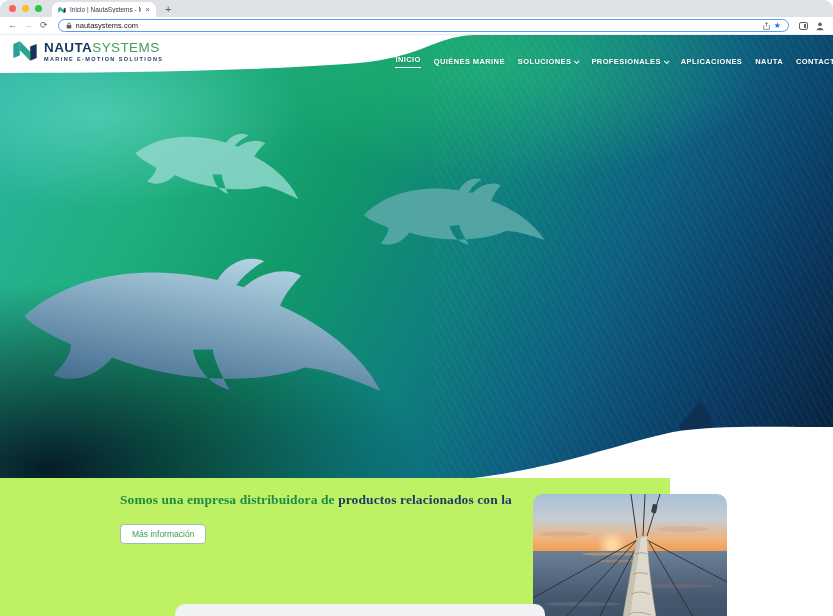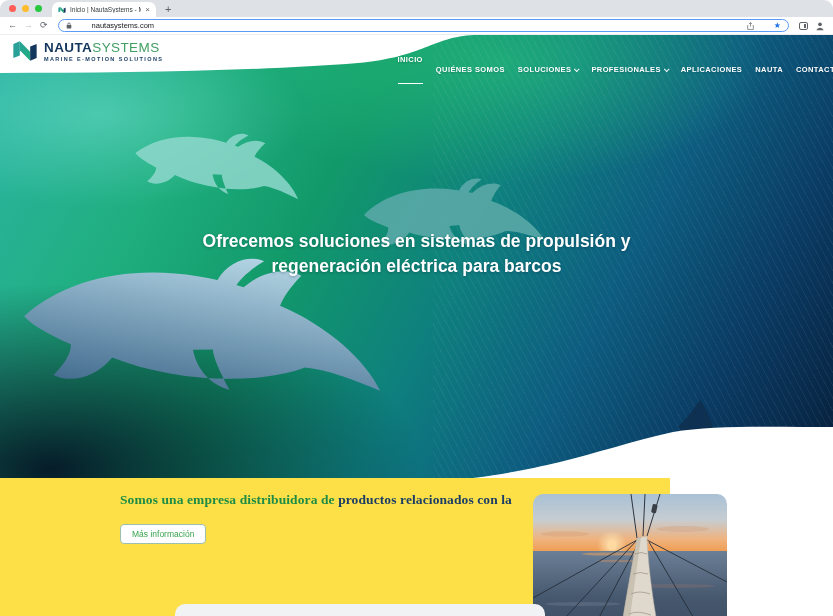--- a/index.html
+++ b/index.html
@@ -11,21 +11,21 @@
   .tabbar { height:17px; background:#dee1e6; display:flex; align-items:flex-end; padding-left:9px; }
   .lights { display:flex; gap:6px; align-items:center; height:17px; margin-right:10px; }
   .light { width:7px; height:7px; border-radius:50%; }
   .tab { display:flex; align-items:center; gap:4px; width:104px; height:15px; background:#fff; border-radius:7px 7px 0 0; padding:0 6px; }
   .tab-title { flex:1; font-size:6.5px; color:#3c4043; white-space:nowrap; overflow:hidden; }
   .tab-close { font-size:8px; color:#5f6368; line-height:1; }
   .newtab { font-size:11px; color:#5f6368; margin-left:9px; line-height:15px; }
   .toolbar { height:18px; background:#fff; display:flex; align-items:center; padding:0 8px; gap:7px; border-bottom:1px solid #ebedef; }
   .nav-ic { font-size:9px; color:#5f6368; line-height:1; }
   .nav-ic.disabled { color:#bdc1c6; }
-  .omnibox { flex:1; height:13px; border:1.5px solid #5b9bf8; border-radius:8px; display:flex; align-items:center; gap:20px; padding:0 7px; margin:0 3px; }
+  .omnibox { flex:1; height:13px; border:1.5px solid #5b9bf8; border-radius:8px; display:flex; align-items:center; gap:4px; padding:0 7px; margin:0 3px; }
   .url { font-size:7.5px; color:#202124; }
   .ob-spacer { flex:1; }
   .star { font-size:8px; color:#1a73e8; line-height:1; }
   .panel-ic { width:9px; height:8px; border:1px solid #5f6368; border-radius:2px; position:relative; }
   .panel-ic::after { content:""; position:absolute; right:1px; top:1px; bottom:1px; width:2px; background:#5f6368; }
 
   
   .page { position:relative; width:833px; height:581px; background:#fff; }
 
   .hero { position:relative; width:833px; height:443px; overflow:hidden;
@@ -42,27 +42,27 @@
   .wave-bottom { position:absolute; right:0; bottom:0; }
 
   .logo { position:absolute; left:12px; top:5px; display:flex; align-items:center; gap:6px; }
   .logo-text .name { font-size:13.5px; letter-spacing:.4px; }
   .logo-text .name b { color:#14365c; font-weight:700; }
   .logo-text .name span { color:#3f9e62; font-weight:400; }
   .logo-text .tagline { font-size:5.5px; letter-spacing:1.4px; color:#1c3e66; font-weight:600; margin-top:1px; }
 
   .main-nav { position:absolute; top:20px; right:-8px; display:flex; align-items:center; gap:13px; white-space:nowrap; }
   .nav-item { color:#fff; font-size:7.5px; font-weight:700; letter-spacing:.4px; text-decoration:none; display:flex; align-items:center; gap:3px; text-shadow:0 1px 2px rgba(0,40,50,.25); }
-  .nav-item.active span.lbl { border-bottom:1.5px solid #fff; padding-bottom:19px; }
+  .nav-item.active span.lbl { border-bottom:1.5px solid #fff; padding-bottom:3px; }
   .caret { width:4px; height:4px; border-right:1.2px solid #fff; border-bottom:1.2px solid #fff; transform:rotate(45deg) translateY(-1px); display:inline-block; }
 
   .hero-h1 { position:absolute; top:194px; left:0; width:100%; text-align:center; color:#fff; font-size:17.5px; font-weight:700; line-height:25px; text-shadow:0 1px 3px rgba(0,35,55,.35); }
 
   
-  .content { position:relative; width:670px; height:138px; background:#fde047; }
+  .content { position:relative; width:670px; height:138px; background:#bef264; }
   .col { position:absolute; left:120px; top:14px; width:412px; }
   .content-heading { font-family:"Liberation Serif", serif; font-weight:700; font-size:13.5px; line-height:15px; letter-spacing:.1px; }
   .c-green { color:#1e8c46; } .c-navy { color:#1c3e66; }
   .intro-paragraph { margin-top:9px; font-size:8.5px; line-height:16px; color:#555; }
   .cta { display:inline-block; margin-top:8px; padding:4px 11px; border:1px solid #9dbfae; border-radius:4px; color:#3aa34d; font-size:8.5px; background:#fff; cursor:pointer; font-family:"Liberation Sans", sans-serif; }
   .photo { position:absolute; left:533px; top:16px; width:194px; height:150px; border-radius:10px; overflow:hidden; }
   .next-card { position:absolute; left:175px; top:126px; width:370px; height:22px; background:#f0f2f3; border-radius:10px 10px 0 0; }
 </style>
 </head>
 <body>
@@ -160,45 +160,41 @@
           </div>
           <div class="tagline">MARINE E-MOTION SOLUTIONS</div>
         </div>
       </div>
 
       <nav class="main-nav">
           <a class="nav-item active">
             <span class="lbl">INICIO</span>
           </a>
           <a class="nav-item">
-            <span class="lbl">QUIÉNES SOMOS</span>
+            <span class="lbl">QUIÉNES MARINE</span>
           </a>
           <a class="nav-item">
             <span class="lbl">SOLUCIONES</span>
             <span class="caret"></span>
           </a>
           <a class="nav-item">
             <span class="lbl">PROFESIONALES</span>
             <span class="caret"></span>
           </a>
           <a class="nav-item">
             <span class="lbl">APLICACIONES</span>
           </a>
           <a class="nav-item">
             <span class="lbl">NAUTA</span>
           </a>
           <a class="nav-item">
             <span class="lbl">CONTACTO</span>
           </a>
         </nav>
 
-      <h1 class="hero-h1">
-        <div>Ofrecemos soluciones en sistemas de propulsión y</div>
-        <div>regeneración eléctrica para barcos</div>
-      </h1>
     </div>
 
     <div class="content">
       <div class="col">
         <div class="content-heading">
             <div><span class="c-green">Somos una empresa distribuidora de </span><span class="c-navy">productos relacionados con la</span></div>
           </div>
         <div class="intro-paragraph">
           </div>
         <button class="cta">Más información</button>

